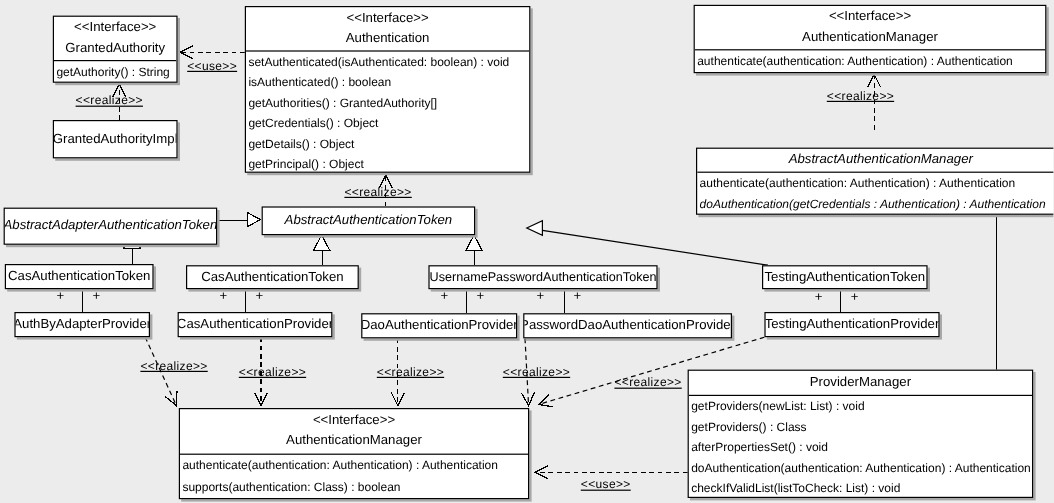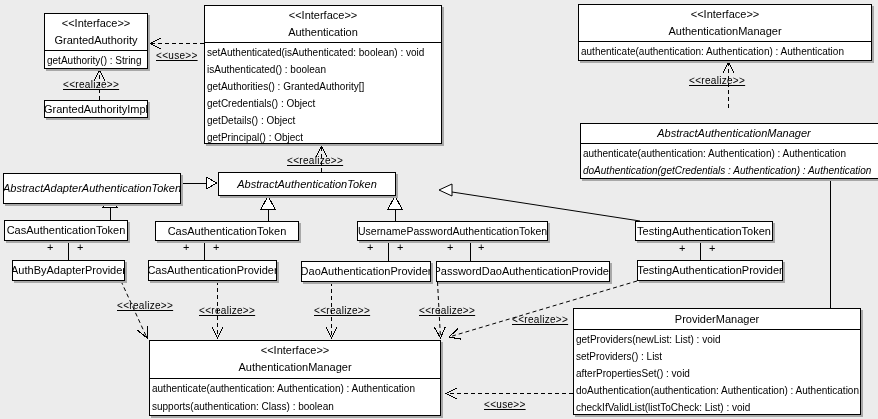--- a/index.html
+++ b/index.html
@@ -84,21 +84,21 @@
   <div class="uml-box" style="left:44px;top:13px;width:104px;height:56px">
     <div class="head" style="height:36px">
       <div class="stereo">&lt;&lt;Interface&gt;&gt;</div>
       <div class="cname">GrantedAuthority</div>
     </div>
     <div class="methods">
       <div class="m">getAuthority() : String</div>
     </div>
   </div>
 
-  <div class="uml-box" style="left:44px;top:100px;width:104px;height:18px">
+  <div class="uml-box" style="left:44px;top:100px;width:104px;height:32px">
     <div class="head single">
       <div class="cname">GrantedAuthorityImpl</div>
     </div>
   </div>
 
   <div class="uml-box" style="left:204px;top:5px;width:238px;height:139px">
     <div class="head" style="height:36px">
       <div class="stereo">&lt;&lt;Interface&gt;&gt;</div>
       <div class="cname">Authentication</div>
     </div>
@@ -208,21 +208,21 @@
       <div class="m" style="height:18px;line-height:18px">supports(authentication: Class) : boolean</div>
     </div>
   </div>
 
   <div class="uml-box" style="left:573px;top:308px;width:288px;height:107px">
     <div class="head" style="height:20px">
       <div class="cname" style="line-height:20px">ProviderManager</div>
     </div>
     <div class="methods">
       <div class="m">getProviders(newList: List) : void</div>
-      <div class="m">setProviders() : List</div>
+      <div class="m">getProviders() : Class</div>
       <div class="m">afterPropertiesSet() : void</div>
       <div class="m">doAuthentication(authentication: Authentication) : Authentication</div>
       <div class="m">checkIfValidList(listToCheck: List) : void</div>
     </div>
   </div>
 
   <span class="elabel" style="left:156px;top:51px">&lt;&lt;use&gt;&gt;</span>
   <span class="elabel" style="left:484px;top:400px">&lt;&lt;use&gt;&gt;</span>
 
   <span class="elabel" style="left:63px;top:80px">&lt;&lt;realize&gt;&gt;</span>

